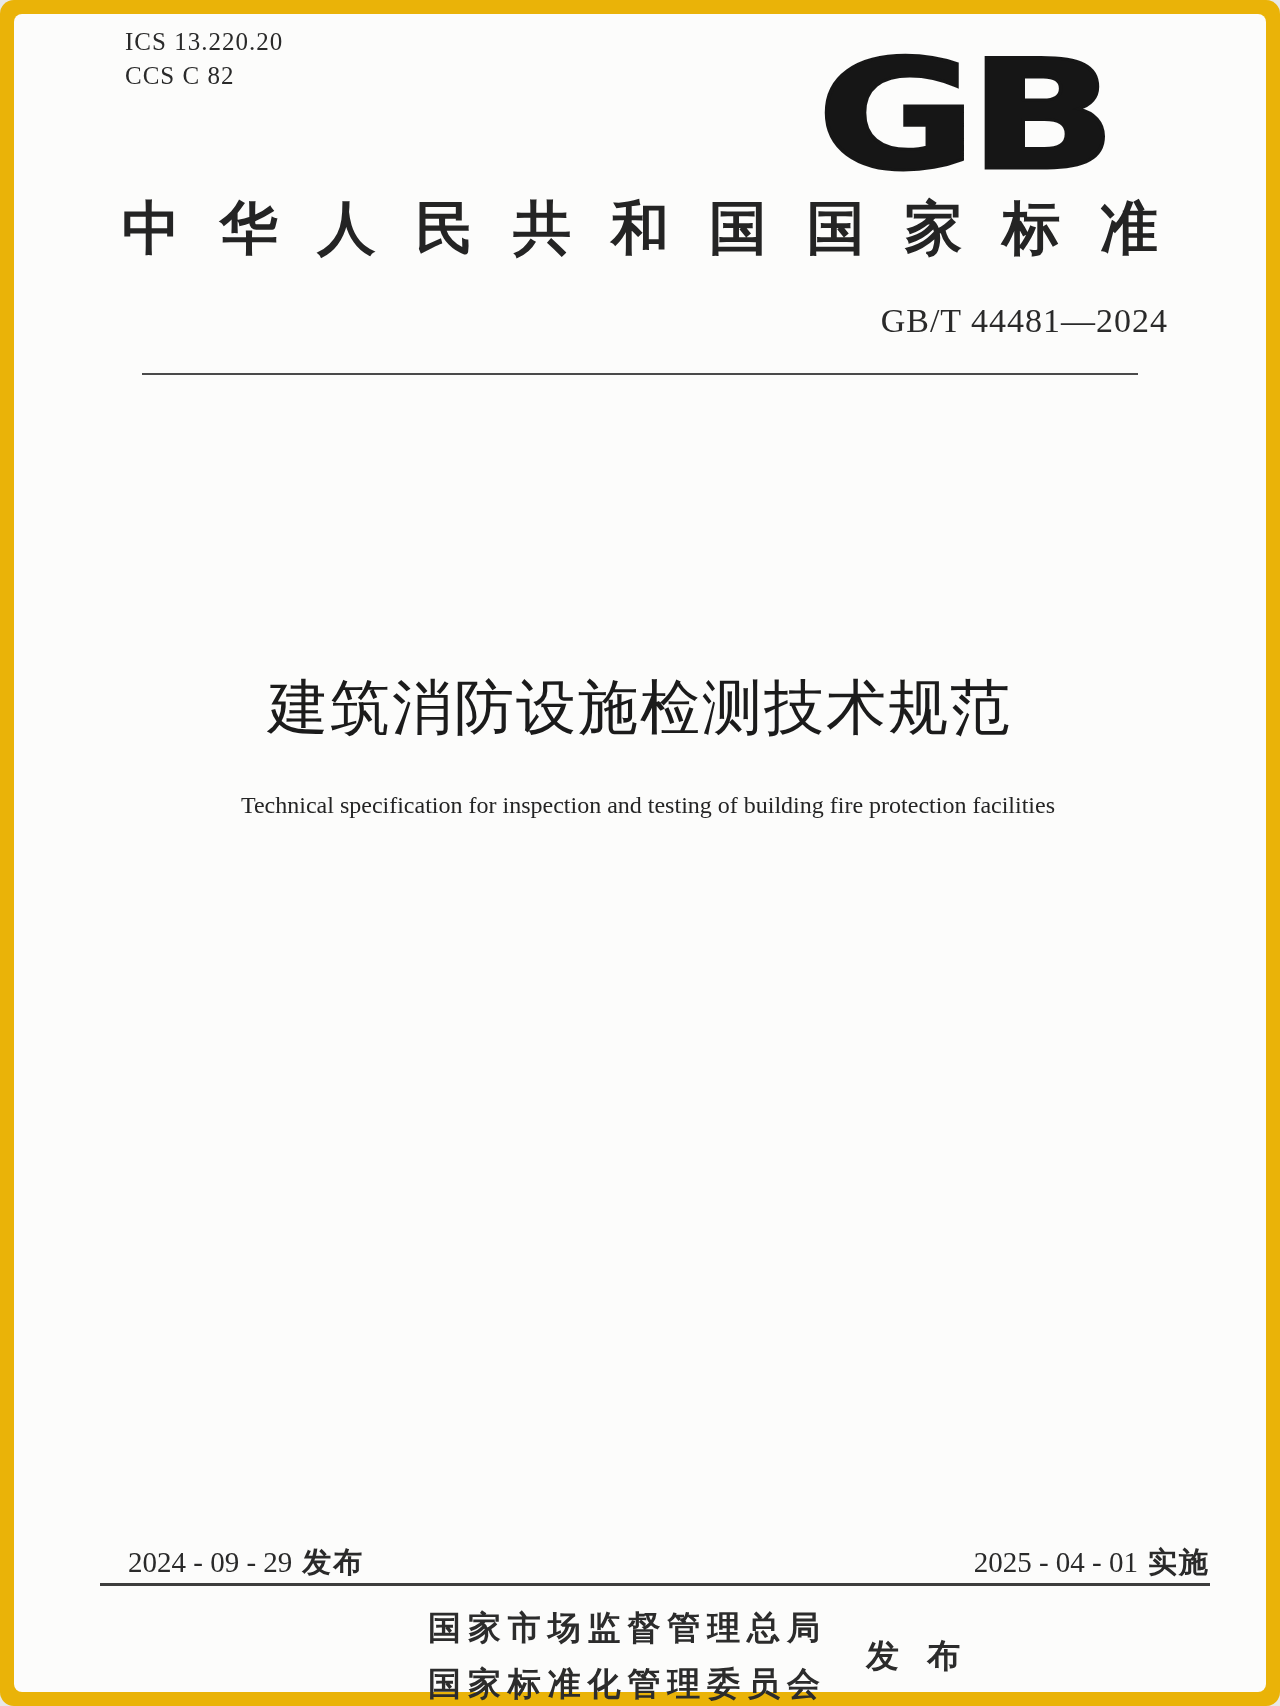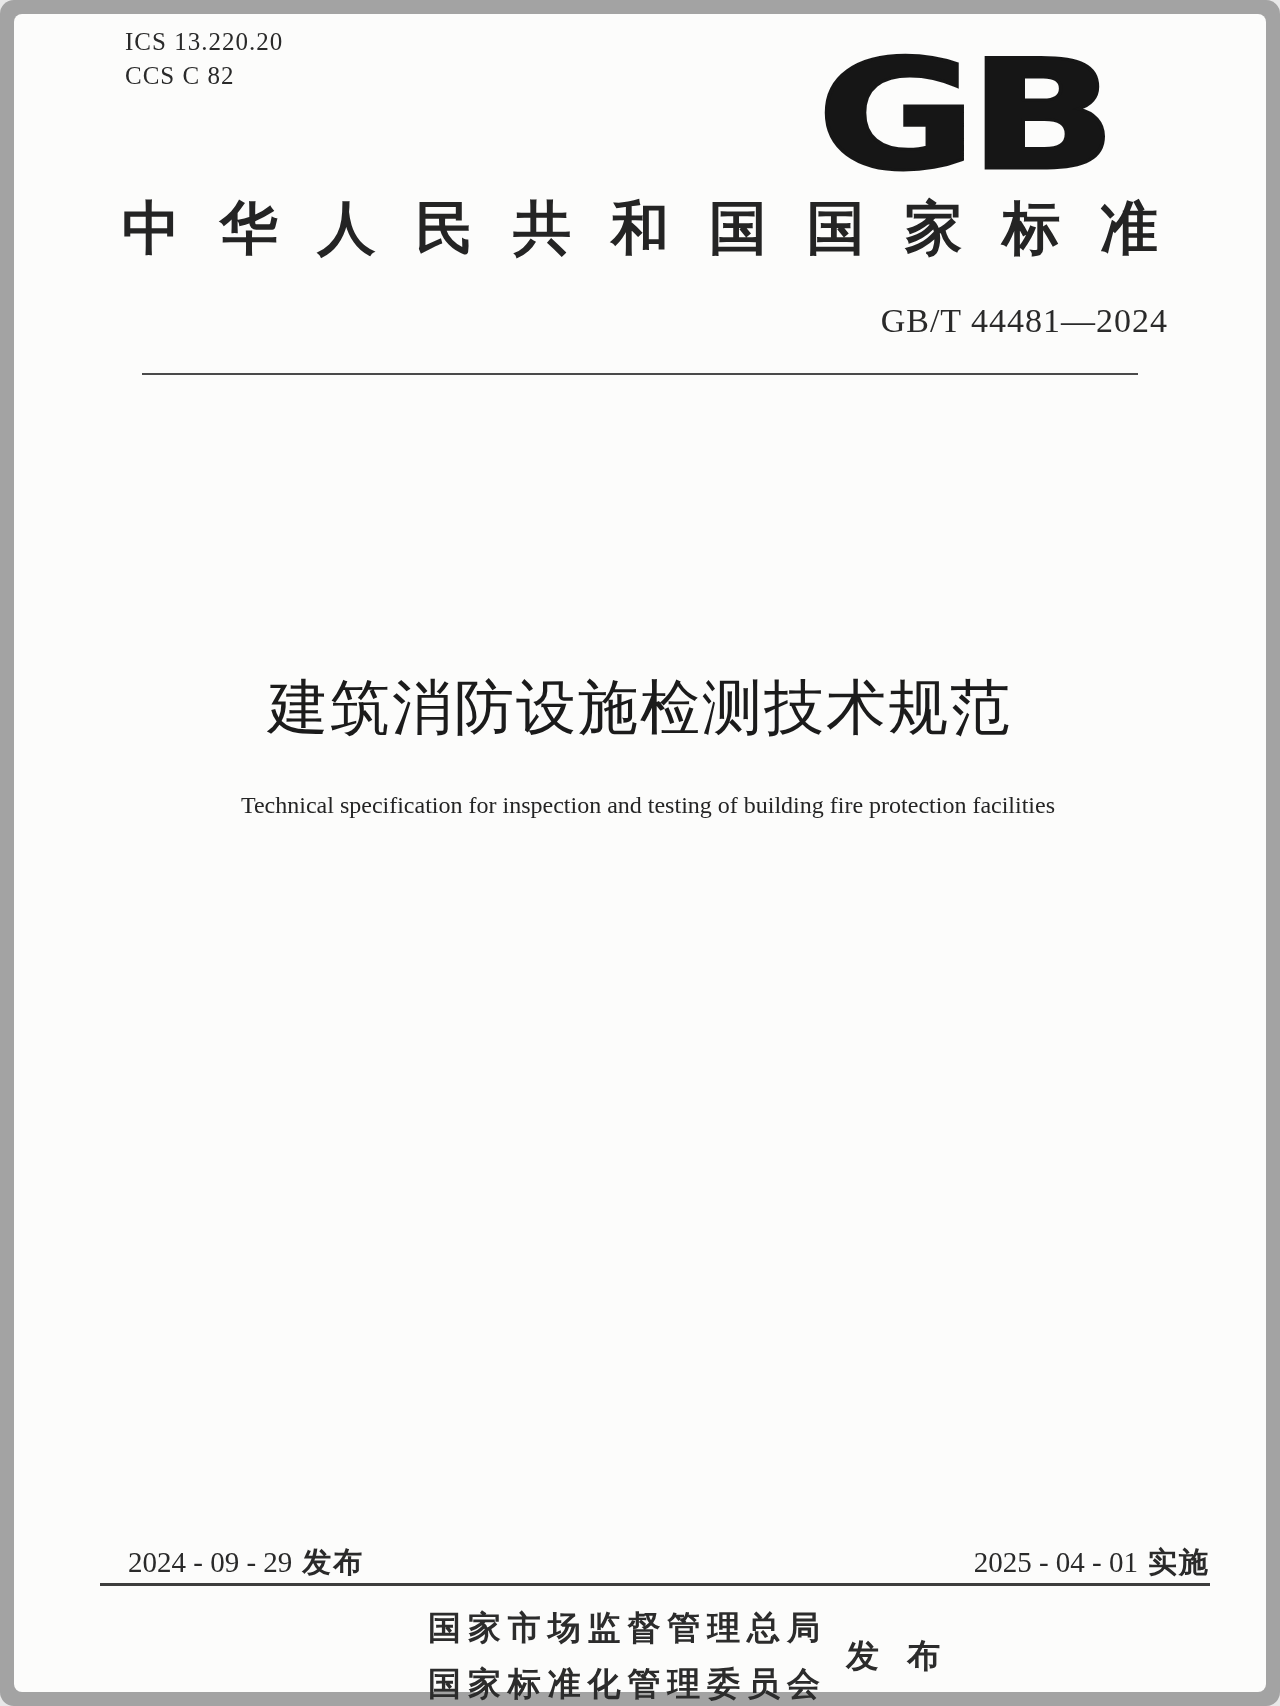--- a/index.html
+++ b/index.html
@@ -1,19 +1,19 @@
 <!DOCTYPE html>
 <html><head>
 <meta charset="utf-8">
 <style>
   html,body { margin:0; padding:0; background:#e8e8e8; }
   .page {
     position:relative;
     width:1280px; height:1706px;
-    background:#a3a3a3;
+    background:#eab308;
     border-radius:14px;
     overflow:hidden;
     font-family:"Liberation Serif", serif;
     color:#1f1f1f;
   }
   .sheet {
     position:absolute; inset:14px;
     background:#fcfcfb;
     border-radius:8px;
   }
@@ -126,20 +126,21 @@
     text-align:justify;
     text-align-last:justify;
     white-space:nowrap;
   }
   .publish-label {
     font-size:33px;
     font-weight:700;
     color:#2c2c2c;
     letter-spacing:10px;
     white-space:nowrap;
+    margin-left:20px;
   }
 </style>
 </head>
 <body>
 
 <div class="page">
   <div class="sheet"></div>
 
   <div class="abs code-line ics">ICS  13.220.20</div>
   <div class="abs code-line ccs">CCS C 82</div>

